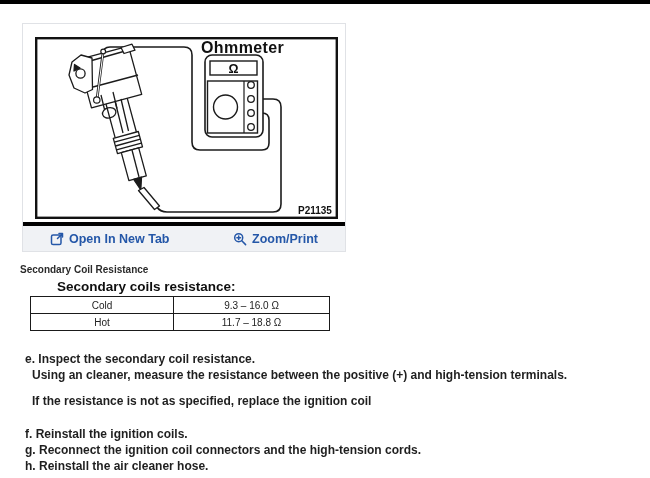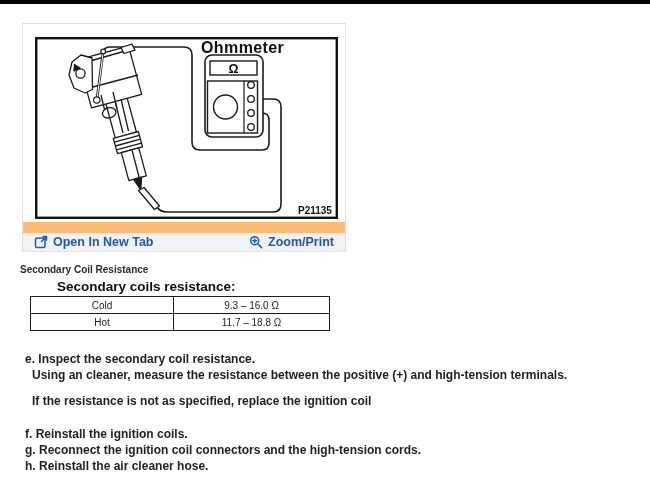--- a/index.html
+++ b/index.html
@@ -5,28 +5,28 @@
   html,body { margin:0; padding:0; }
   body {
     width:650px; height:478px; position:relative; overflow:hidden;
     background:#ffffff; font-family:"Liberation Sans", sans-serif;
   }
   .topbar { position:absolute; left:0; top:0; width:650px; height:4px; background:#000; }
 
   
   .card {
     position:absolute; left:22px; top:23px; width:324px; height:229px;
-    background:#fdba74; border:1px solid #e0e2e6; box-sizing:border-box;
+    background:#000000; border:1px solid #e0e2e6; box-sizing:border-box;
   }
   .figure-area { position:absolute; left:0; top:0; right:0; bottom:29px; background:#ffffff; }
   svg.diagram { position:absolute; left:12px; top:13px; }
   .card-footer {
-    position:absolute; left:0; right:0; bottom:0; height:18px; background:#f0f2f5;
+    position:absolute; left:0; right:0; bottom:0; height:25px; background:#f0f2f5;
     display:flex; align-items:center; justify-content:space-between;
-    padding:0 11px; box-sizing:border-box;
+    padding:0 27px; box-sizing:border-box;
   }
   .link {
     display:flex; align-items:center; gap:5px;
     color:#2457a8; font-size:12.5px; font-weight:600; cursor:pointer; text-decoration:none;
   }
   .link svg { display:block; }
 
   
   .h-small { position:absolute; left:20px; top:264px; font-size:10px; font-weight:700; color:#2b2b2b; }
   .h-sub   { position:absolute; left:57px; top:279px; font-size:13.5px; font-weight:700; color:#0f0f0f; }

